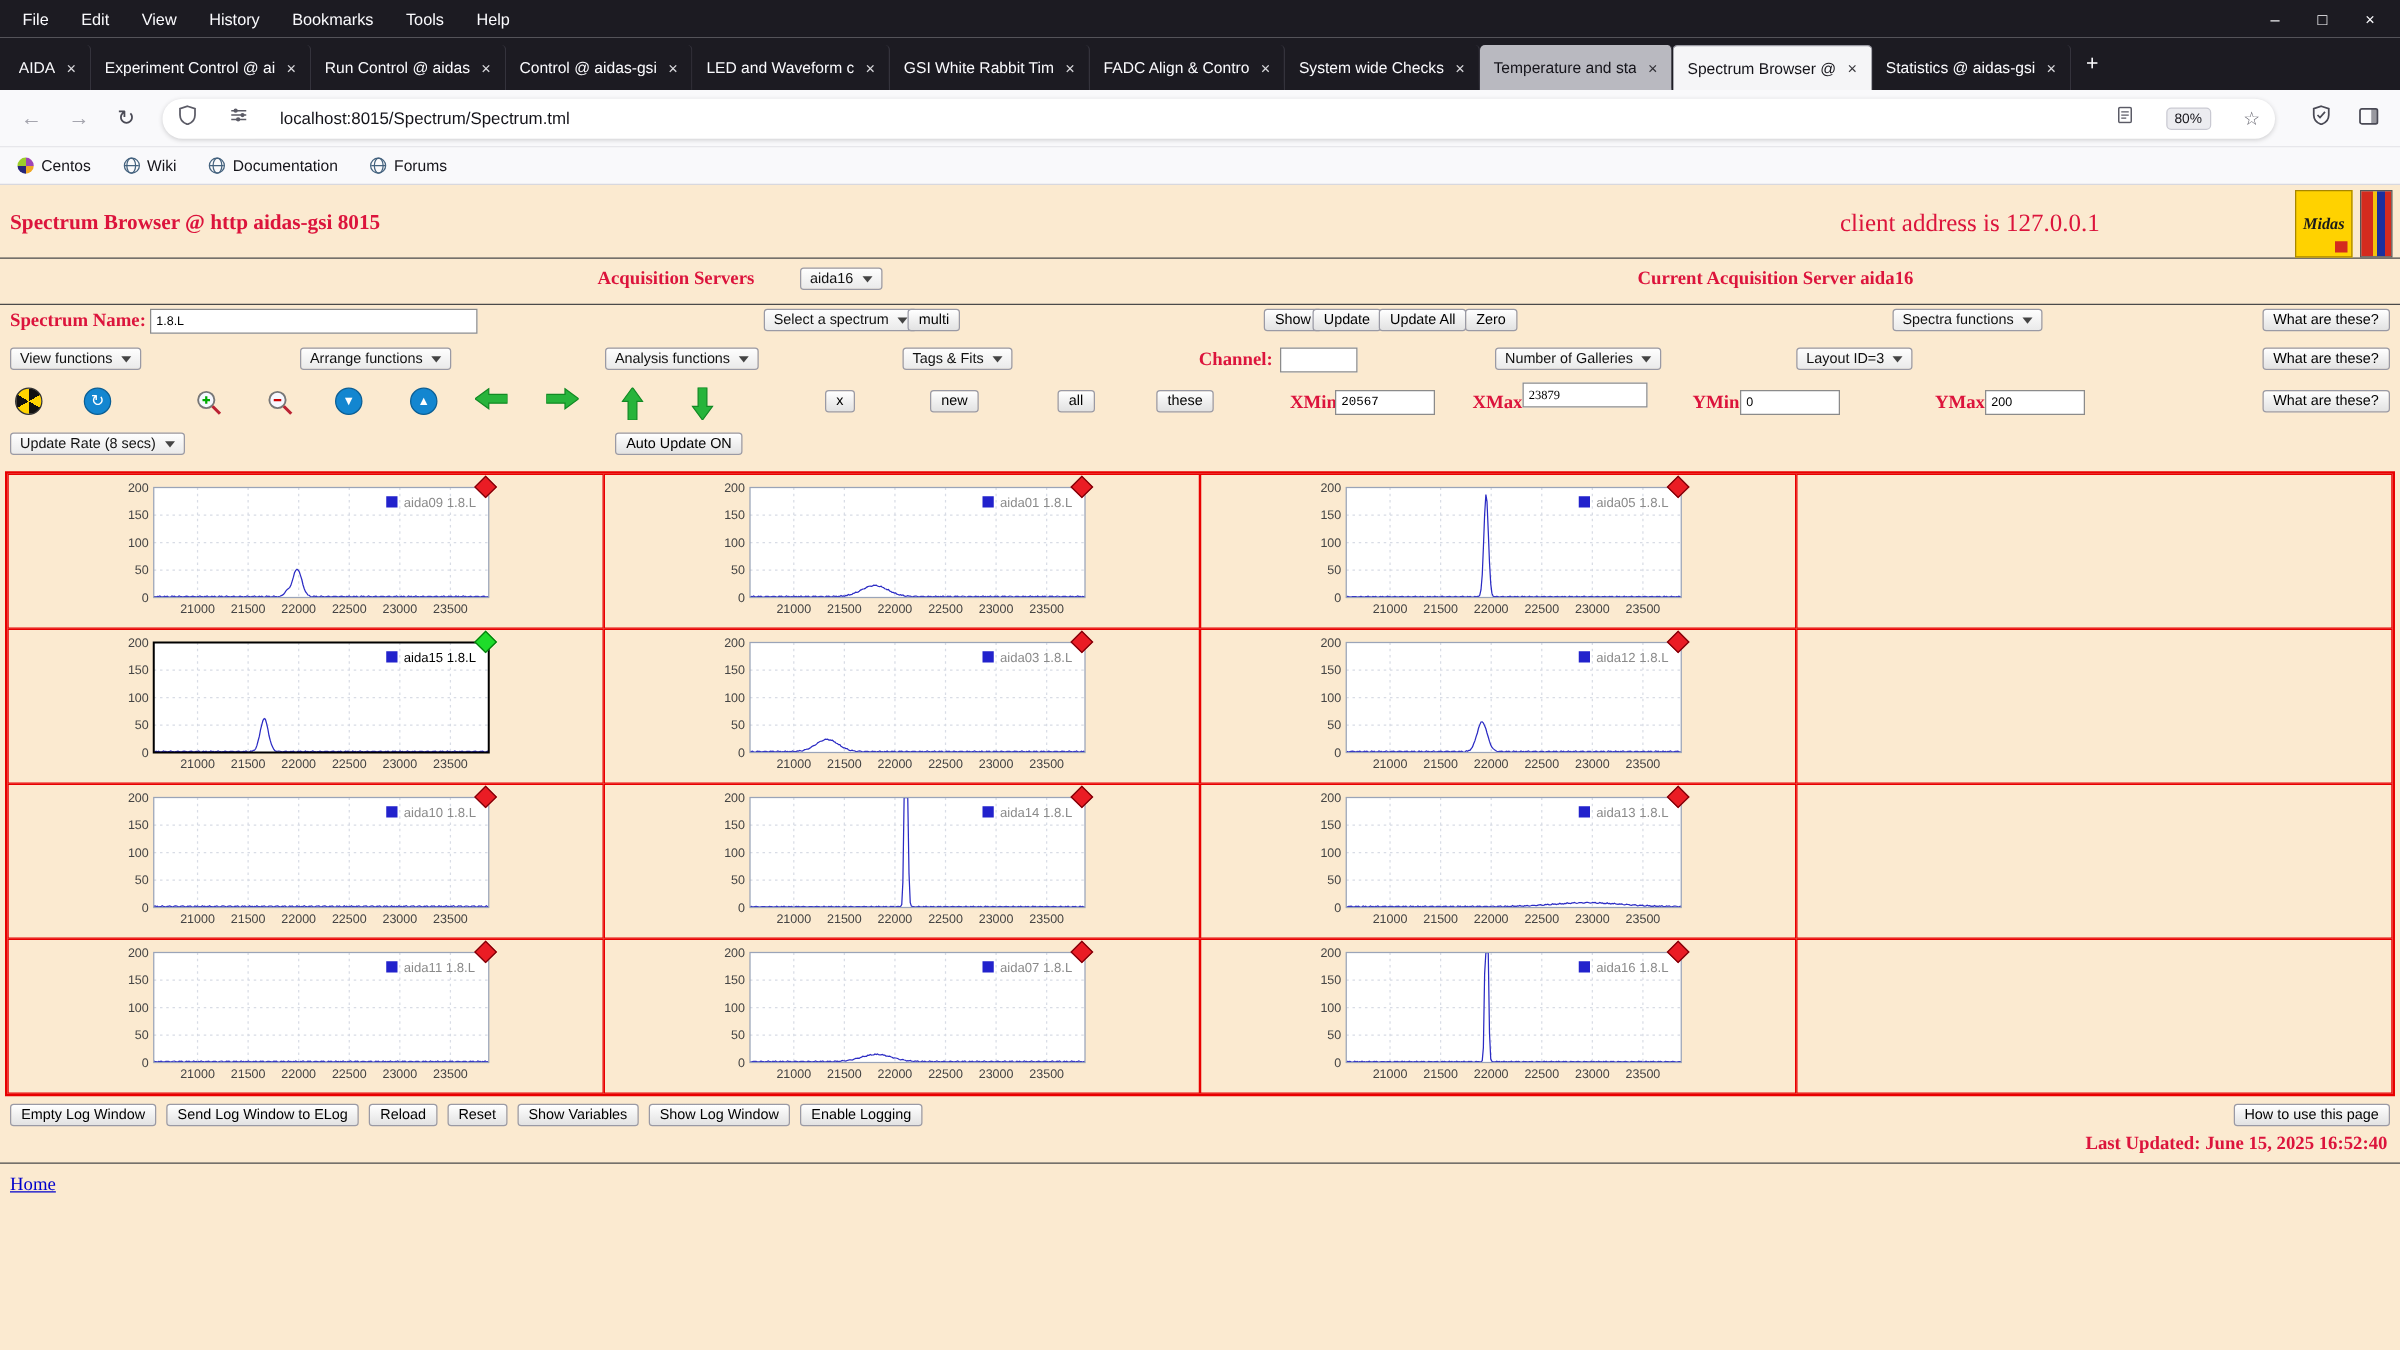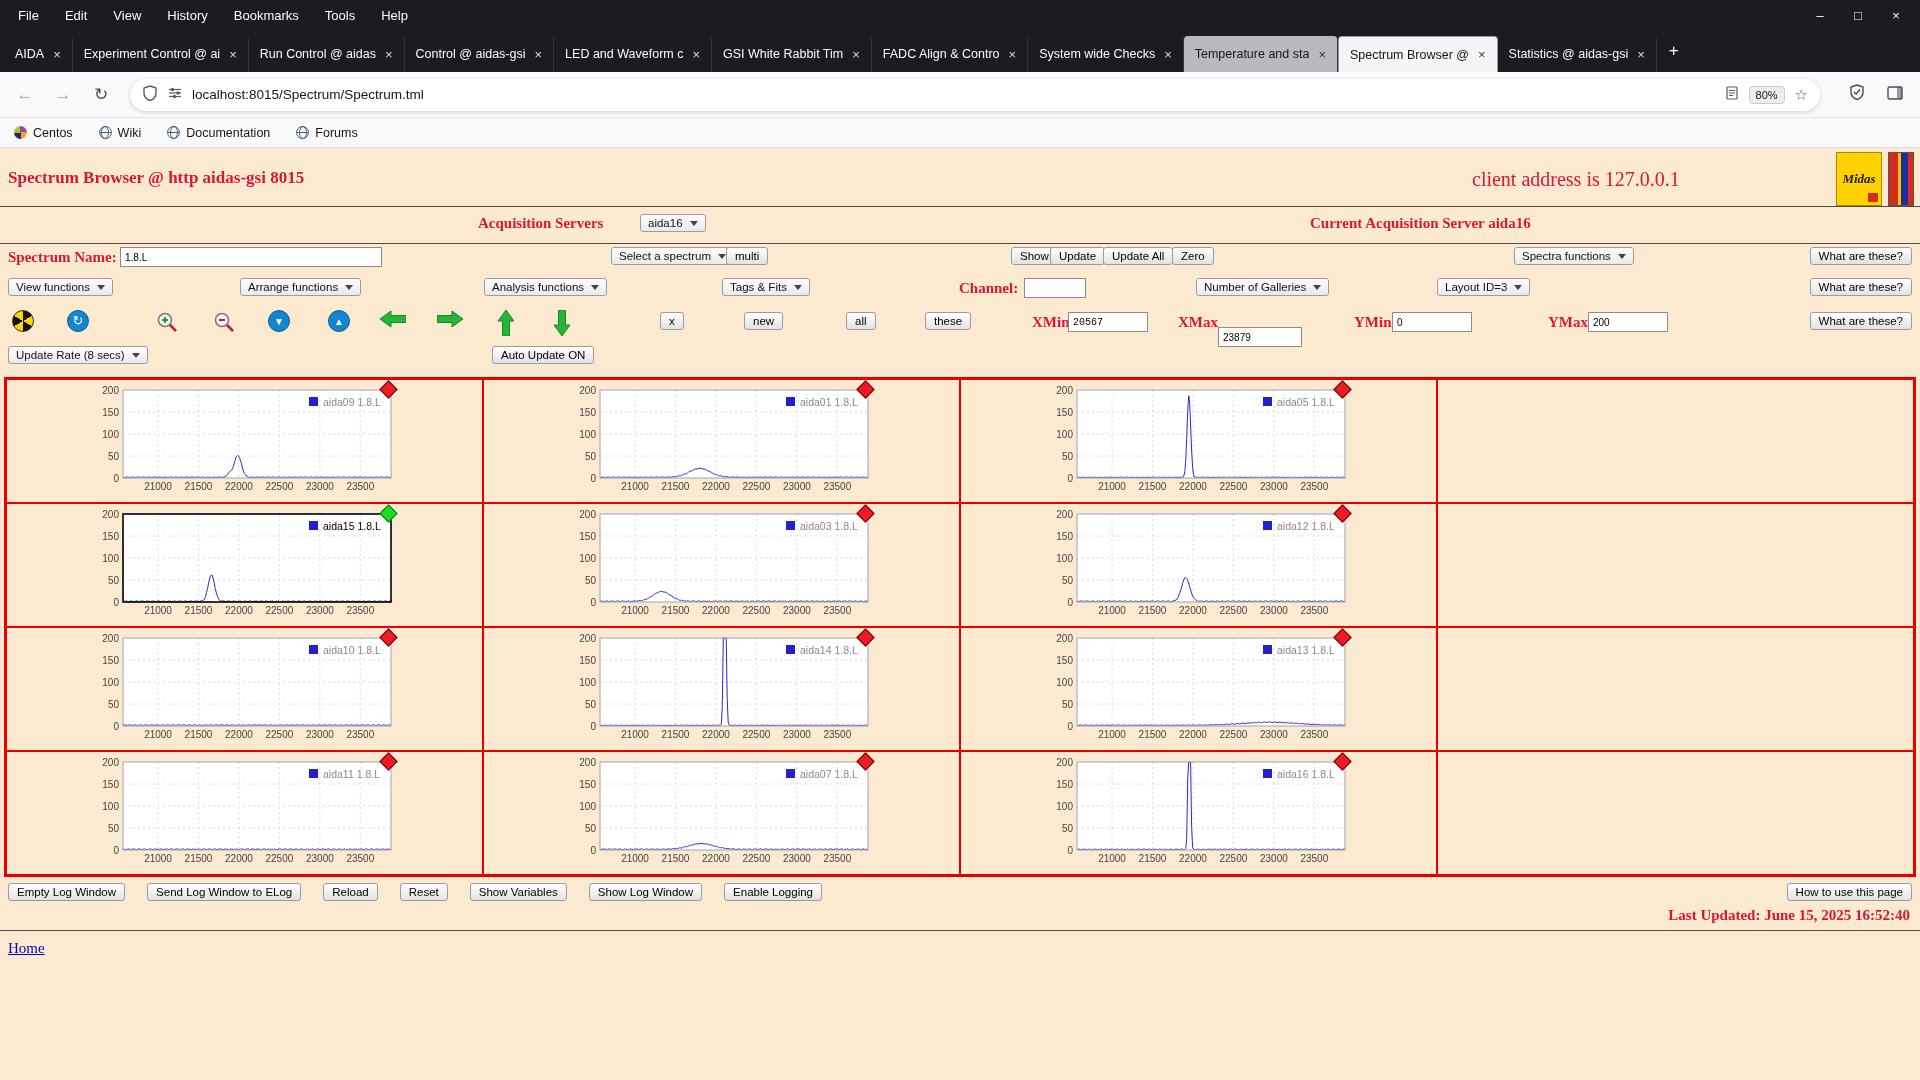--- a/index.html
+++ b/index.html
@@ -18,21 +18,21 @@
   .tab .tlabel{overflow:hidden;text-overflow:clip;max-width:138px}
   .tab .tclose{font-size:13px;opacity:.85}
   .tab.hover{background:#b9b9c0;color:#15141a}
   .tab.active{background:#f5f5f7;color:#15141a;border:1px solid #9a9aa3;border-bottom:none}
   .newtab{color:#fbfbfe;font-size:17px;padding:0 12px;align-self:center}
 
   .navbar{height:46px;background:#f9f9fb;display:flex;align-items:center;gap:8px;padding:0 10px;border-bottom:1px solid #e1e1e6}
   .nav-icon{font-size:17px;color:#4a4a55;width:30px;text-align:center}
   .nav-icon.dim{color:#a5a5ae}
   .urlbar{flex:1;height:32px;background:#fff;border-radius:16px;box-shadow:0 1px 4px rgba(0,0,0,.18);
-          display:flex;align-items:center;gap:10px;padding:0 12px;margin:0 14px 0 6px}
+          display:flex;align-items:center;gap:26px;padding:0 12px;margin:0 14px 0 6px}
   .url{flex:1;font-size:13.5px;color:#15141a}
   .zoomchip{font-size:11px;color:#15141a;background:#ececf0;border:1px solid #c9c9d2;border-radius:4px;padding:2px 6px}
   .star{font-size:15px;color:#5b5b66}
 
   .bookbar{height:30px;background:#f9f9fb;display:flex;align-items:center;gap:26px;padding:0 14px;border-bottom:1px solid #d8d8de}
   .bookmark{display:flex;align-items:center;gap:6px;font-size:12.5px;color:#15141a}
   .bicon.centos{width:13px;height:13px;border-radius:50%;
      background:conic-gradient(#9f46b5 0 90deg,#efa724 90deg 180deg,#262577 180deg 270deg,#9ccd2a 270deg 360deg)}
   .bicon.globe{width:13px;height:13px;border:1.5px solid #44627e;border-radius:50%;position:relative;display:inline-block}
   .bicon.globe::before{content:"";position:absolute;left:0;right:0;top:45%;border-top:1px solid #44627e}
@@ -73,21 +73,21 @@
 
   
   .gallery{margin:3px 4px 0 4px;border:2px solid #e80000;display:grid;grid-template-columns:repeat(4,1fr)}
   .gcell{border:1px solid #e80000;height:124px;position:relative}
   .plotwrap{position:relative;margin:4px 0 0 72px;width:330px;height:114px}
   .diamond{position:absolute;width:13px;height:13px;top:-1px;left:303px;transform:rotate(45deg)}
   .diamond.red{background:#ea1c24;border:1px solid #7a0008}
   .diamond.green{background:#1edc2a;border:1px solid #067a0e}
 
   .bottomrow{display:flex;align-items:center;justify-content:space-between;padding:6px 8px 2px 8px}
-  .bleft{display:flex;gap:22px}
+  .bleft{display:flex;gap:8px}
   .updated{text-align:right;padding:4px 10px 6px 0;color:crimson;font-weight:bold;font-size:15px}
   .homewrap{padding:8px 8px}
   .home{color:#0000cc;text-decoration:underline;font-size:15px;cursor:pointer}
 </style>
 </head>
 <body>
 
 <div class="titlebar">
   <div class="menus">
       <span class="menu-item">File</span>
@@ -332,21 +332,21 @@
           <polygon points="9,26 1,15 5.5,15 5.5,0 12.5,0 12.5,15 17,15" fill="#27b43b" stroke="#128a24"></polygon>
         </svg>
     </span>
     <button class="abs btn" style="left:660px;top:6px">x</button>
     <button class="abs btn" style="left:744px;top:6px">new</button>
     <button class="abs btn" style="left:846px;top:6px">all</button>
     <button class="abs btn" style="left:925px;top:6px">these</button>
     <span class="abs rlabel" style="left:1032px;top:8px">XMin</span>
     <input class="abs tinput" style="left: 1068px; width: 80px; top: 6px; font-family: Liberation Mono, monospace;" value="20567">
     <span class="abs rlabel" style="left:1178px;top:8px">XMax</span>
-    <input class="abs tinput" style="left: 1218px; width: 84px; top: 21px;" value="23879">
+    <input class="abs tinput" style="left: 1218px; width: 100px; top: 0; font-family: Liberation Serif, serif;" value="23879">
     <span class="abs rlabel" style="left:1354px;top:8px">YMin</span>
     <input class="abs tinput" style="left: 1392px; width: 80px; top: 6px;" value="0">
     <span class="abs rlabel" style="left:1548px;top:8px">YMax</span>
     <input class="abs tinput" style="left: 1588px; width: 80px; top: 6px;" value="200">
     <button class="abs btn" style="right:8px;top:6px">What are these?</button>
   </div>
 
   <div class="row rowf">
     <span class="abs select" style="left:8px">
         <span>Update Rate (8 secs)</span>

